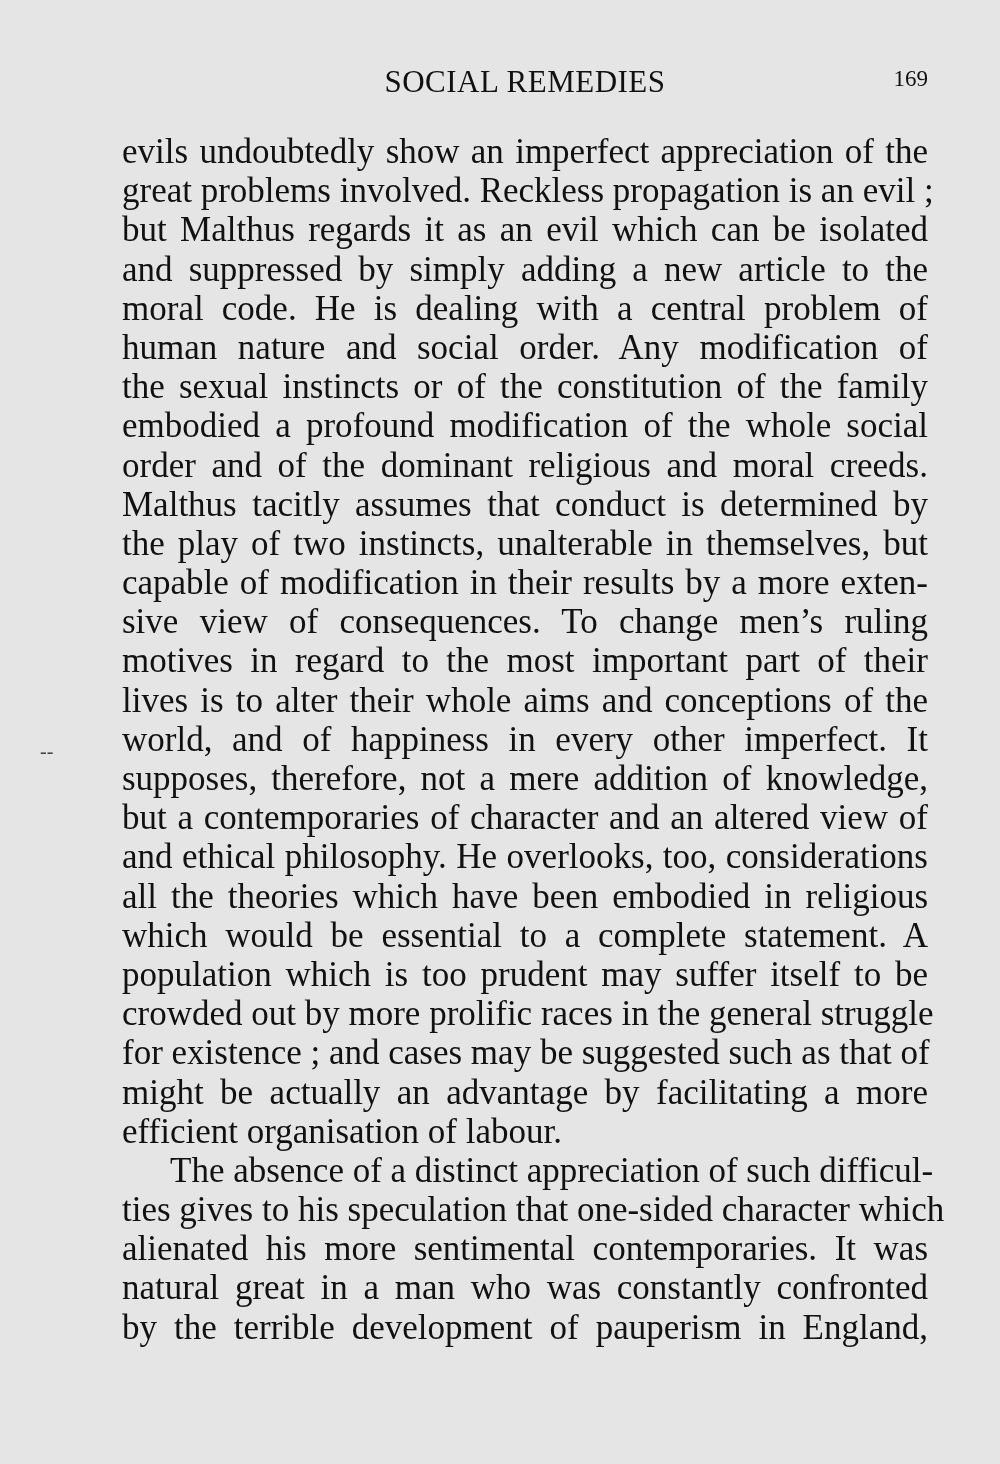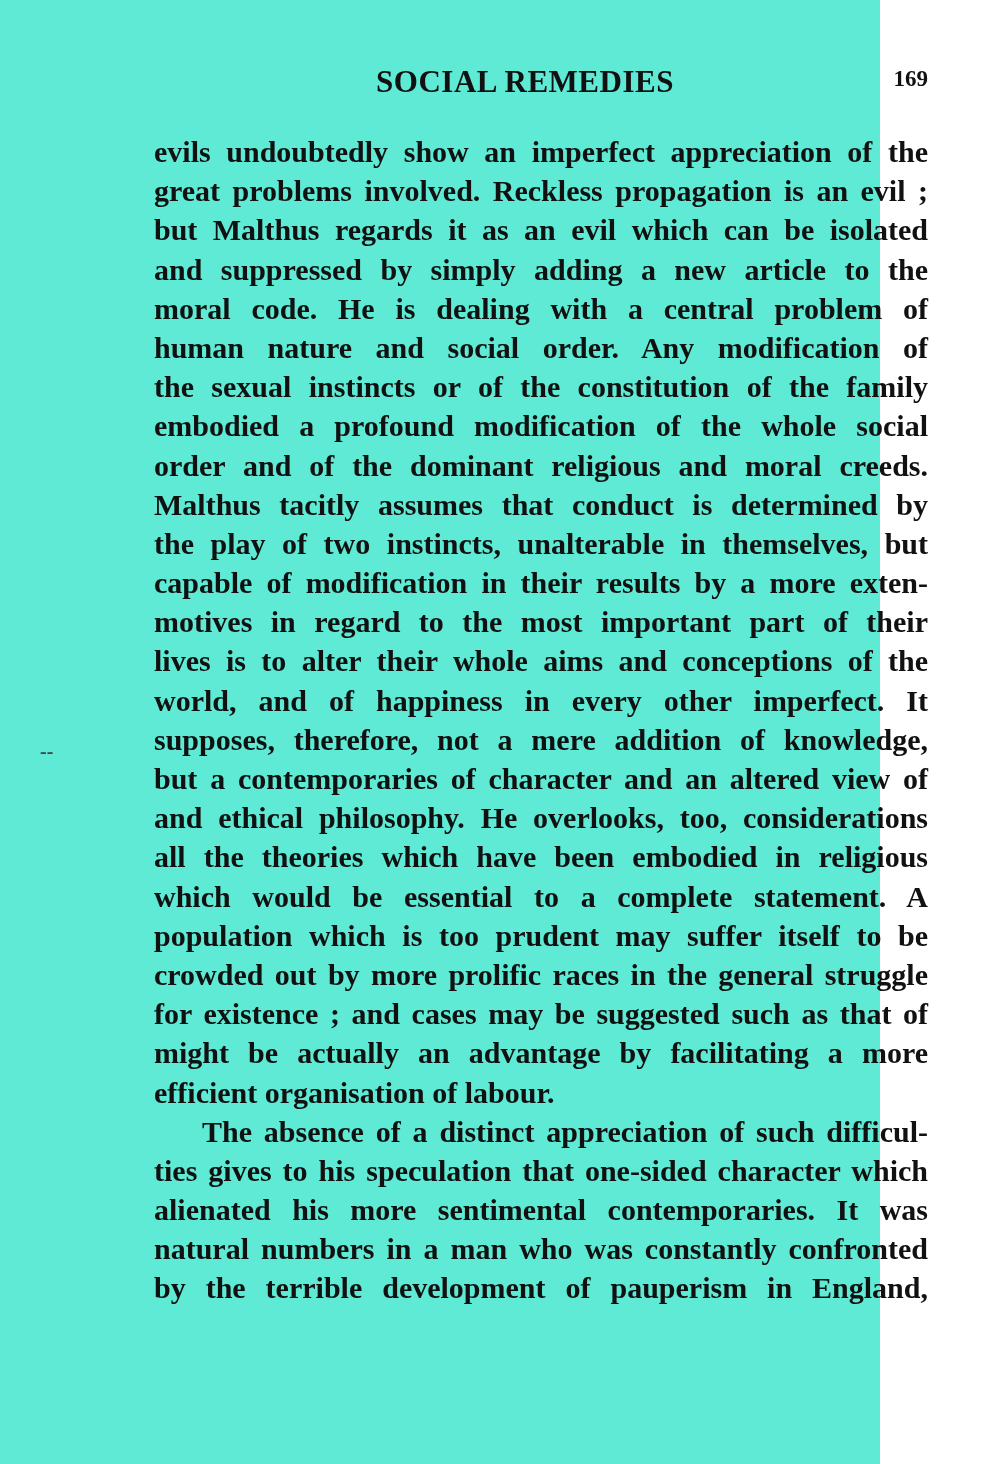--- a/index.html
+++ b/index.html
@@ -1,35 +1,35 @@
 <!DOCTYPE html>
 <html><head>
 <meta charset="utf-8">
 <style>
   html, body { margin: 0; padding: 0; background: #ffffff; }
   body { width: 1000px; height: 1464px; position: relative; overflow: hidden; }
-  .page { position: absolute; left: 0; top: 0; width: 880px; height: 1464px; background: #5eead4; font-weight: bold; }
+  .page { position: absolute; left: 0; top: 0; width: 1000px; height: 1464px; background: #e5e5e5; }
   .header { position: absolute; top: 64px; left: 122px; width: 806px; height: 40px; }
   .running-head {
     position: absolute; left: 0; right: 0; text-align: center;
     font-family: "Liberation Serif", "DejaVu Serif", serif;
     font-size: 31px; letter-spacing: 0.5px; color: #111;
   }
   .page-number {
     position: absolute; right: 0; top: 2px;
     font-family: "Liberation Serif", "DejaVu Serif", serif;
     font-size: 23px; color: #111;
   }
   .body-text { position: absolute; left: 122px; top: 132px; width: 806px; }
   .line {
     font-family: "Liberation Serif", "DejaVu Serif", serif;
-    font-size: 30px; color: #111;
+    font-size: 35px; color: #111;
     height: 39.2px; line-height: 39.2px;
     text-align: justify; text-align-last: justify;
-    white-space: nowrap; overflow: visible; margin-left: 32px;
+    white-space: nowrap; overflow: visible;
   }
   .line.last { text-align-last: left; }
   .line.indent { padding-left: 48px; }
   .margin-mark {
     position: absolute; left: 40px; top: 740px;
     font-family: "Liberation Serif", serif; font-size: 20px; color: #444;
   }
 </style>
 </head>
 <body>
@@ -49,35 +49,36 @@
       <div class="line">but Malthus regards it as an evil which can be isolated</div>
       <div class="line">and suppressed by simply adding a new article to the</div>
       <div class="line">moral code.  He is dealing with a central problem of</div>
       <div class="line">human nature and social order.  Any modification of</div>
       <div class="line">the sexual instincts or of the constitution of the family</div>
       <div class="line">embodied a profound modification of the whole social</div>
       <div class="line">order and of the dominant religious and moral creeds.</div>
       <div class="line">Malthus tacitly assumes that conduct is determined by</div>
       <div class="line">the play of two instincts, unalterable in themselves, but</div>
       <div class="line">capable of modification in their results by a more exten-</div>
+      <div class="line">sive view of consequences.  To change men’s ruling</div>
       <div class="line">motives in regard to the most important part of their</div>
       <div class="line">lives is to alter their whole aims and conceptions of the</div>
       <div class="line">world, and of happiness in every other imperfect.  It</div>
       <div class="line">supposes, therefore, not a mere addition of knowledge,</div>
       <div class="line">but a contemporaries of character and an altered view of</div>
       <div class="line">and ethical philosophy.  He overlooks, too, considerations</div>
       <div class="line">all the theories which have been embodied in religious</div>
       <div class="line">which would be essential to a complete statement.  A</div>
       <div class="line">population which is too prudent may suffer itself to be</div>
       <div class="line">crowded out by more prolific races in the general struggle</div>
       <div class="line">for existence ; and cases may be suggested such as that of</div>
       <div class="line">might be actually an advantage by facilitating a more</div>
       <div class="line last">efficient organisation of labour.</div>
     </div>
     <div class="paragraph">
       <div class="line indent">The absence of a distinct appreciation of such difficul-</div>
       <div class="line">ties gives to his speculation that one-sided character which</div>
       <div class="line">alienated his more sentimental contemporaries.  It was</div>
-      <div class="line">natural numbers in a man who was constantly confronted</div>
+      <div class="line">natural great in a man who was constantly confronted</div>
       <div class="line">by the terrible development of pauperism in England,</div>
     </div>
   </div>
 </div>
 
 </body></html>

